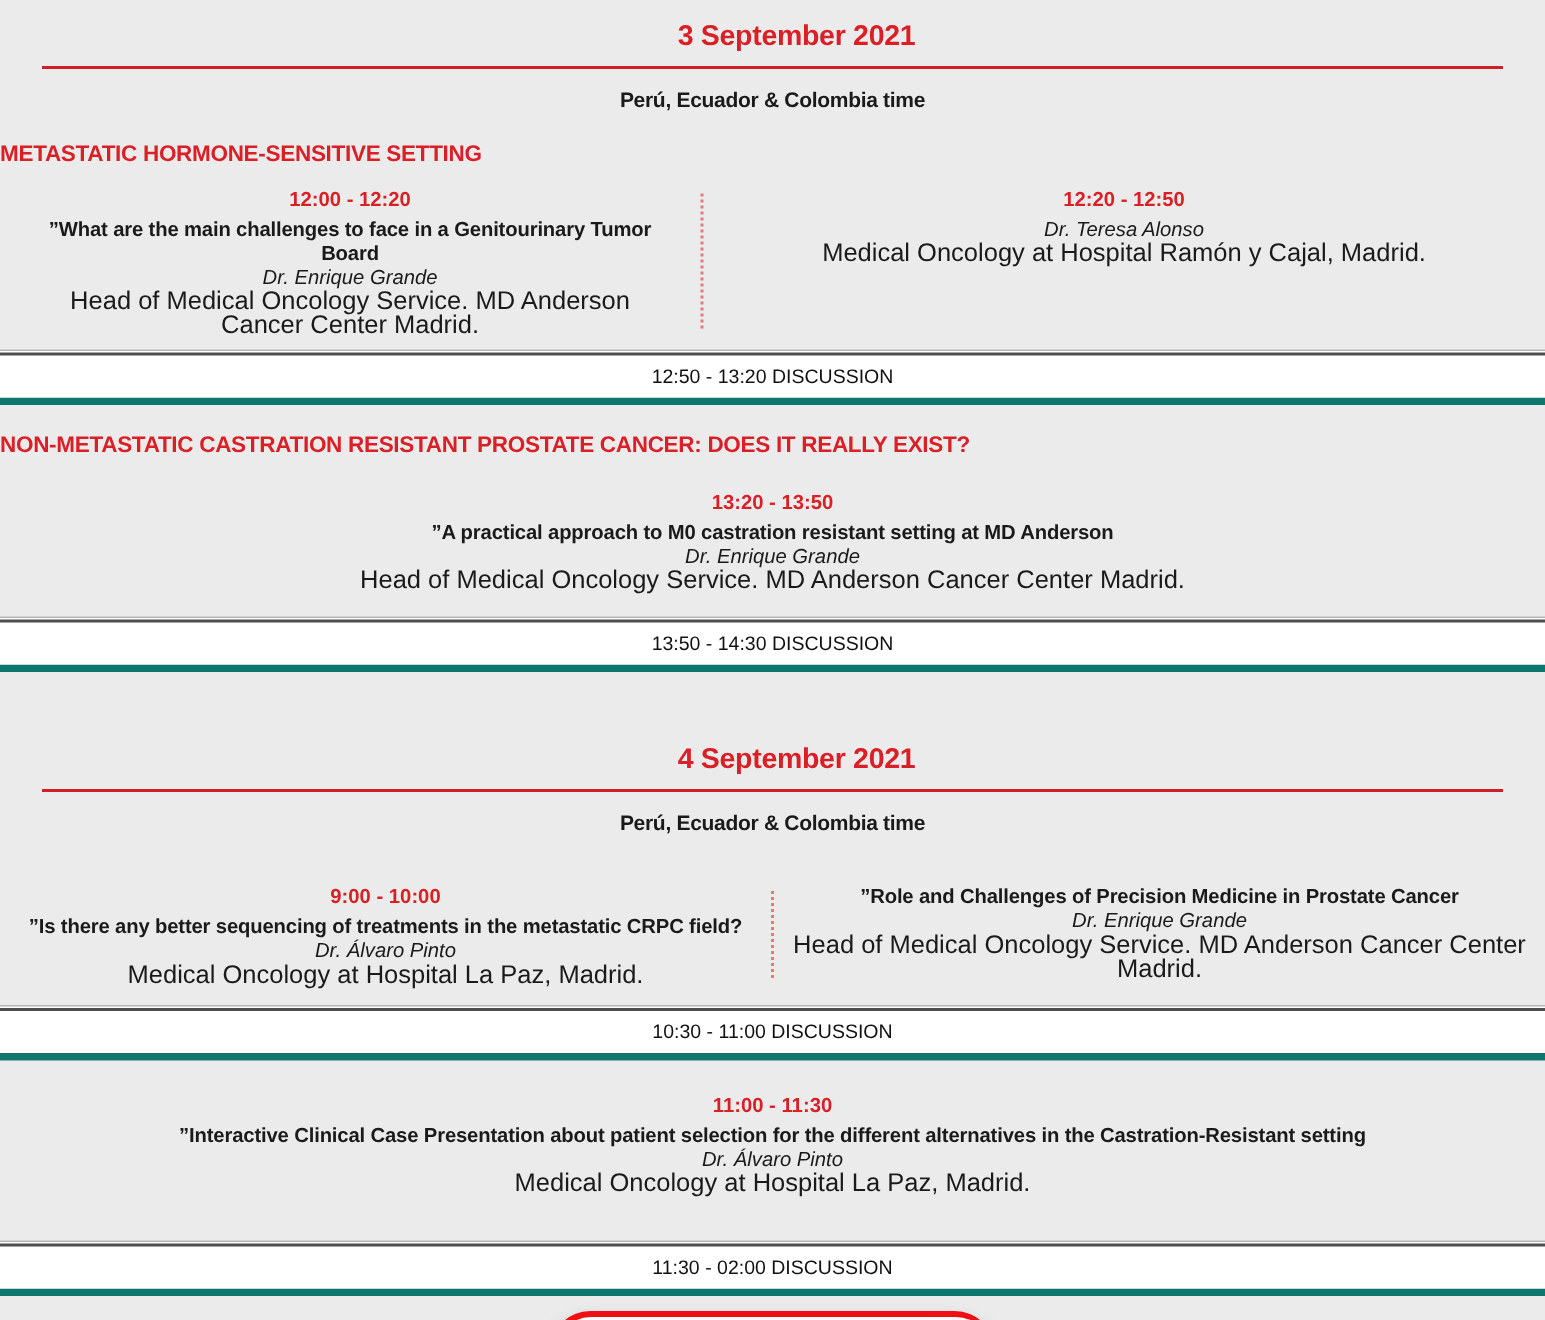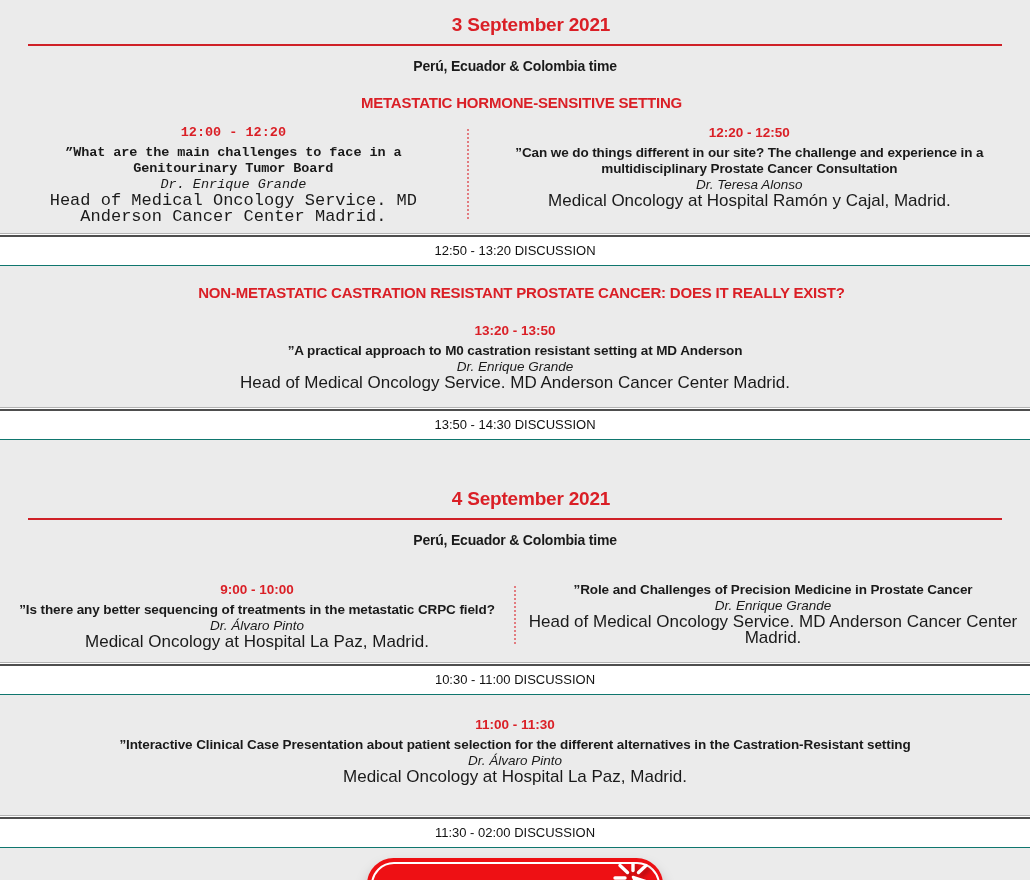--- a/index.html
+++ b/index.html
@@ -18,50 +18,49 @@
   }
   .red-rule {
     height:2px; background:#cf2027; border:none;
     margin:8px 28px 0 28px;
   }
   .timezone {
     text-align:center; font-weight:bold; font-size:14px; margin-top:12px;
     letter-spacing:-0.2px;
   }
   .section-heading {
-    text-align:center; color:#da1f26; font-size:15px; font-weight:bold;
+    text-align:left; color:#da1f26; font-size:15px; font-weight:bold;
     letter-spacing:-0.2px;
-    padding-left:13px;
   }
   .cols { display:flex; align-items:stretch; }
   .col { text-align:center; padding:0 10px; }
   .col-divider {
     width:0; border-left:2px dotted rgba(218,31,38,0.55);
     margin:4px 0 6px 0;
   }
-  .day1 .col-left  { width:45.4%;font-family:Liberation Mono, monospace; }
+  .day1 .col-left  { width:45.4%; }
   .day1 .col-right { width:54.6%; }
   .day2 .col-left  { width:50%; }
   .day2 .col-right { width:50%; }
 
   .session-time {
     color:#da1f26; font-size:13.5px; font-weight:bold; margin-bottom:5px;
   }
   .session-title {
     font-size:13.5px; font-weight:bold; line-height:16px;
     letter-spacing:-0.1px; margin:0 auto;
   }
   .session-speaker { font-size:13.5px; font-style:italic; line-height:16px; }
   .session-affil   { font-size:17px; line-height:16px; margin:0 auto; }
   .mw400 { max-width:406px; }
   .mw580 { max-width:575px; }
 
   .discussion {
     background:#ffffff; border-top:1px solid #b3b3b3;
-    border-bottom:1px solid #0f766e;
+    border-bottom:5px solid #0f766e;
   }
   .discussion-inner {
     border-top:2px solid #4e4e4e; margin-top:1px; background:#ffffff;
     text-align:center; font-size:13px; padding:6px 0 7px 0; color:#111;
   }
 
   .single-session { text-align:center; }
 
   .cta-wrap { display:flex; justify-content:center; margin-top:10px; }
   .cta-btn {
@@ -102,21 +101,20 @@
     <div class="cols">
       <div class="col col-left single-session">
         <div class="session-time">12:00 - 12:20</div>
         <div class="session-title mw400">”What are the main challenges to face in a Genitourinary Tumor Board</div>
         <div class="session-speaker">Dr. Enrique Grande</div>
         <div class="session-affil mw400">Head of Medical Oncology Service. MD Anderson Cancer Center Madrid.</div>
       </div>
       <div class="col-divider"></div>
       <div class="col col-right single-session">
         <div class="session-time">12:20 - 12:50</div>
-        <div class="session-title mw580">”Can we do things different in our site? The challenge and experience in a multidisciplinary Prostate Cancer Consultation</div>
         <div class="session-speaker">Dr. Teresa Alonso</div>
         <div class="session-affil mw580">Medical Oncology at Hospital Ramón y Cajal, Madrid.</div>
       </div>
     </div>
 
     <div class="sp8"></div>
     <div class="discussion">
       <div class="discussion-inner">12:50 - 13:20 DISCUSSION</div>
     </div>
 

